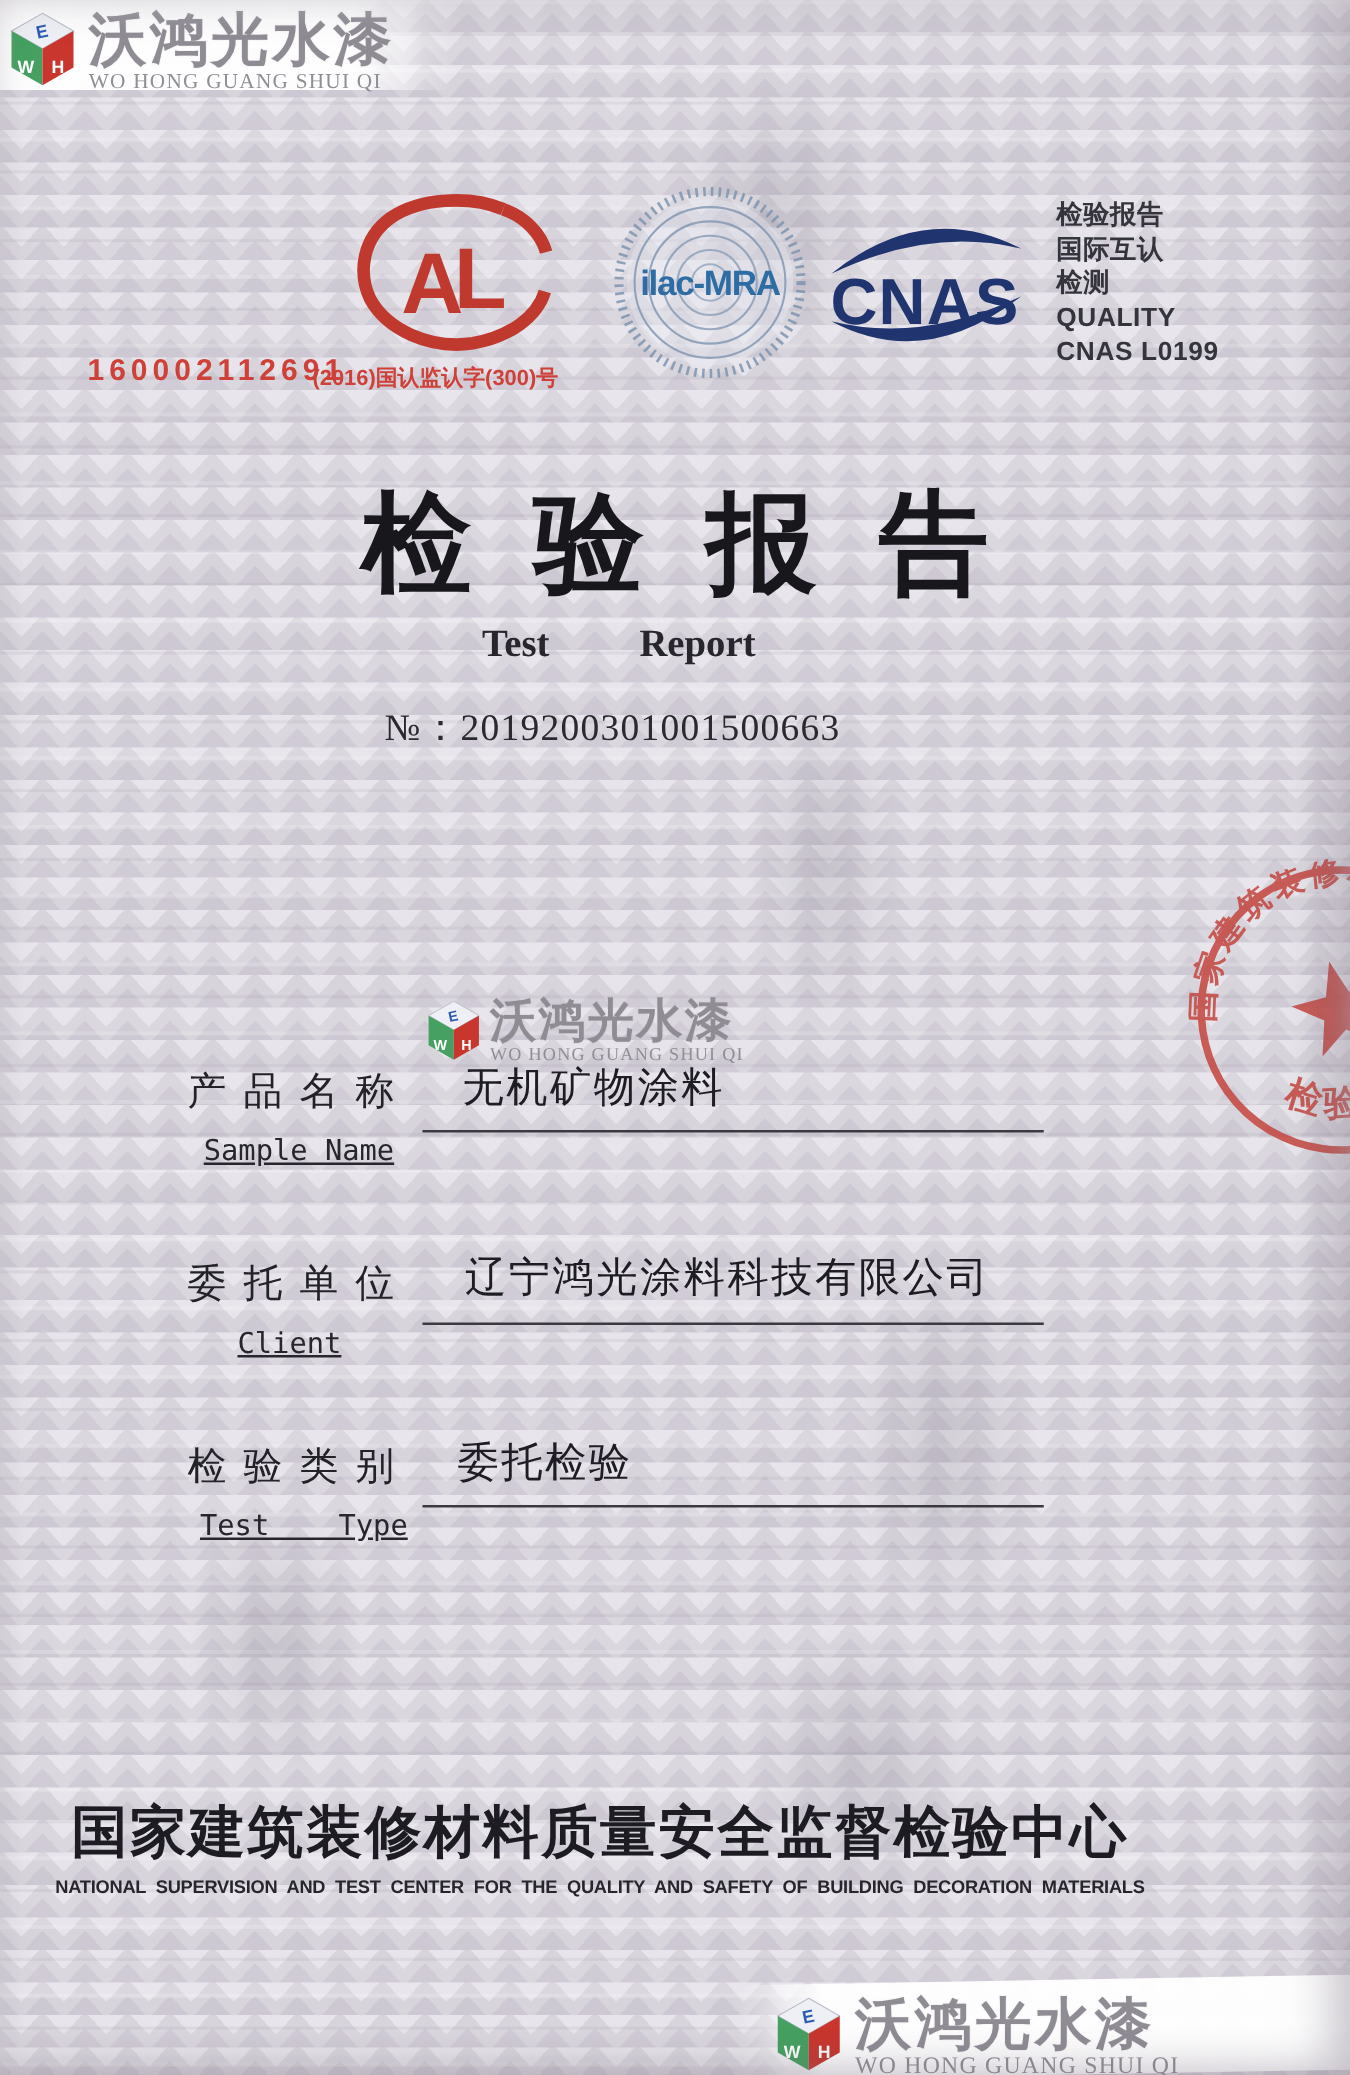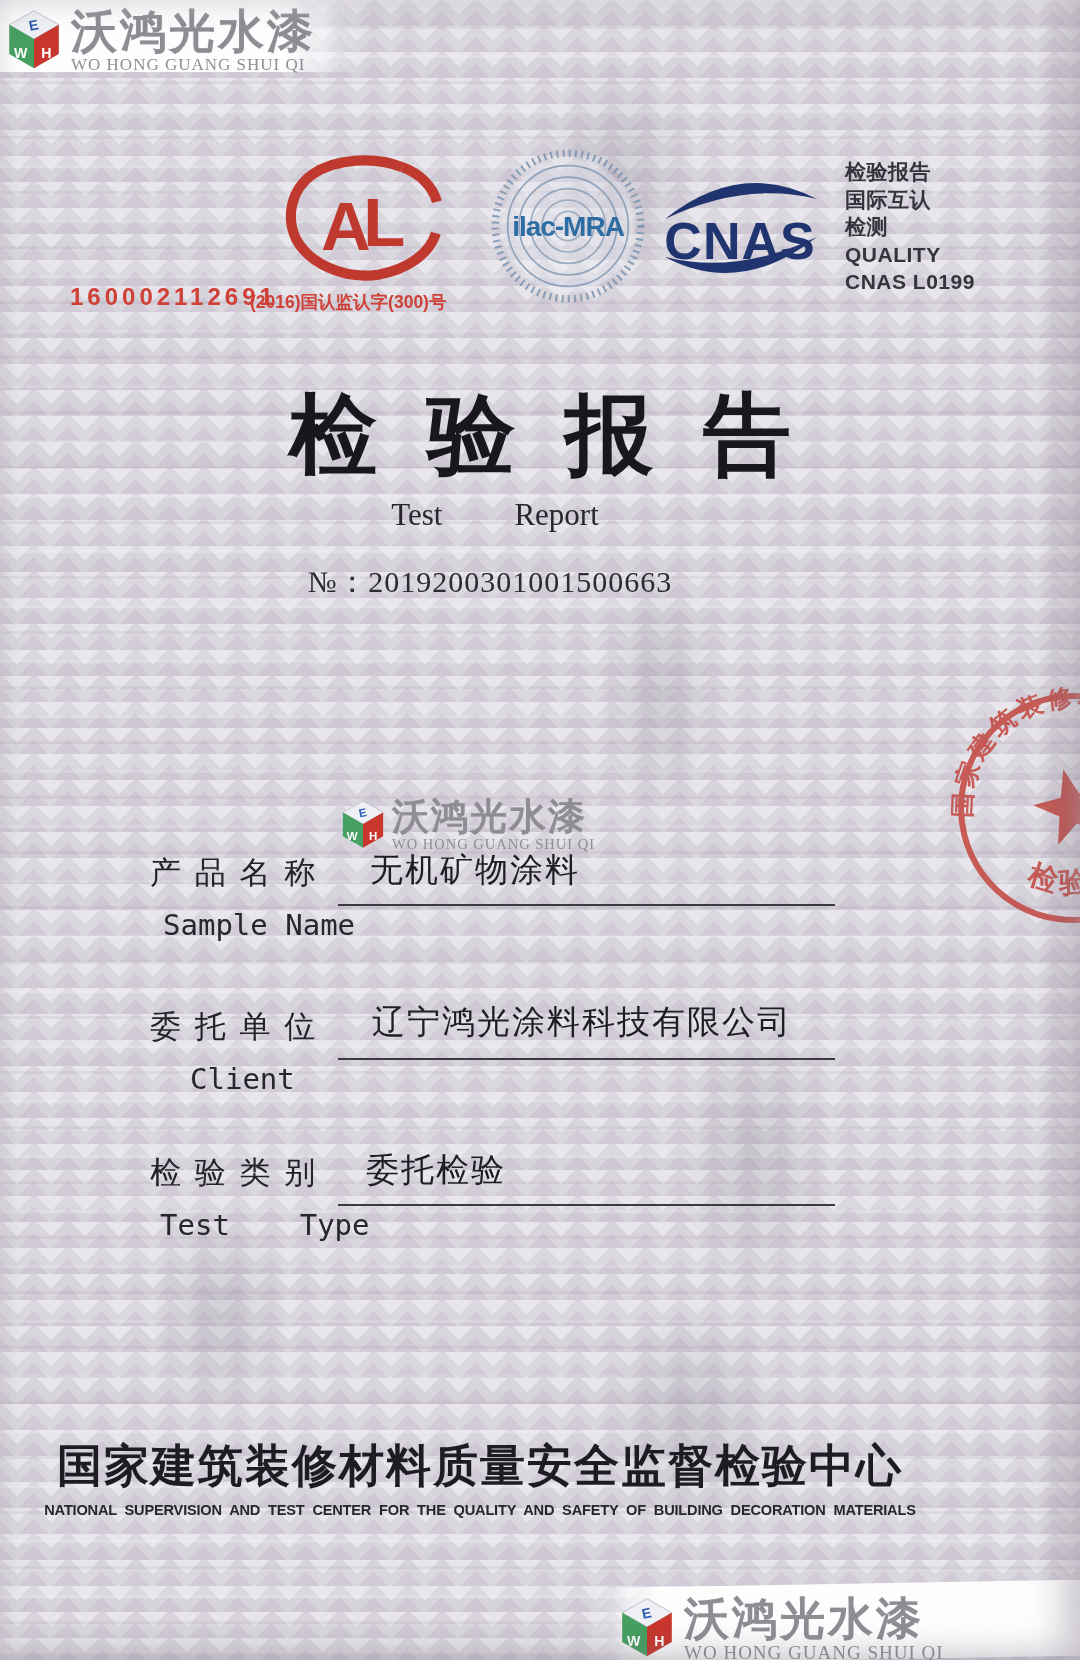--- a/index.html
+++ b/index.html
@@ -29,26 +29,26 @@
   .brand .en{font-family:"Liberation Serif",serif;color:#908d95;letter-spacing:1px;line-height:1;}
   .white-strip{position:absolute;background:linear-gradient(90deg, rgba(255,255,255,.97) 78%, rgba(255,255,255,0));}
   .white-strip-br{position:absolute;background:linear-gradient(90deg, rgba(255,255,255,0), rgba(255,255,255,.96) 14%);}
   
   .cert-caption{color:#cf4038;font-weight:700;}
   .acc-lines div{font-weight:700;color:#34343c;font-size:21px;line-height:27.5px;letter-spacing:.5px;}
   
   .doc-title{left:0;top:384px;width:1080px;text-align:center;}
   .doc-title span{font-size:88px;font-weight:900;color:#17171c;letter-spacing:50px;padding-left:50px;line-height:1.15;}
   .title-en{left:0;top:497px;width:1080px;display:flex;justify-content:center;gap:72px;transform:translateX(-45px);}
-  .title-en span{font-family:"Liberation Serif",serif;font-weight:400;font-size:31px;color:#26262c;}
+  .title-en span{font-family:"Liberation Serif",serif;font-weight:700;font-size:31px;color:#26262c;}
   .report-no{left:0;top:562px;width:1080px;text-align:center;transform:translateX(-50px);
     font-family:"Liberation Serif",serif;font-size:30px;color:#2a2a30;letter-spacing:1px;}
   
   .field-label-cn{font-size:31px;color:#222228;letter-spacing:3px;font-family:"Liberation Serif",serif;}
-  .field-label-en{font-size:29px;color:#26262c;font-family:"DejaVu Sans Mono",monospace;white-space:pre;}
+  .field-label-en{font-size:23px;color:#26262c;font-family:"DejaVu Sans Mono",monospace;white-space:pre;text-decoration:underline;}
   .field-value{font-size:33px;color:#1d1d23;font-family:"Liberation Serif",serif;letter-spacing:2px;}
   .field-line{position:absolute;height:2px;background:#3a3a40;}
   
   .footer-cn{left:30px;top:1436px;width:900px;text-align:center;font-size:45px;font-weight:700;
     color:#1c1c22;letter-spacing:2px;font-family:"Liberation Serif",serif;}
   .footer-en{left:30px;top:1502px;width:900px;text-align:center;font-size:14.6px;font-weight:700;
     color:#26262c;word-spacing:4px;letter-spacing:-0.2px;white-space:nowrap;}
   .stamp-wrap{left:953px;top:688px;width:240px;height:240px;transform:rotate(-14deg);opacity:.85;}
 </style>
 </head>

